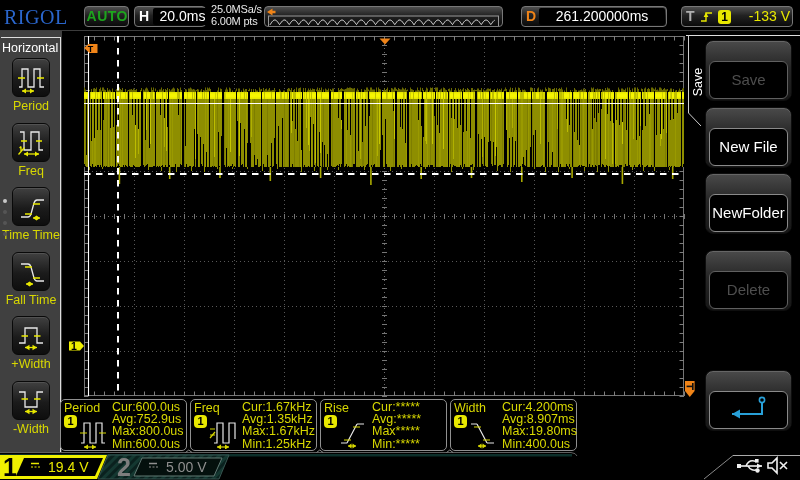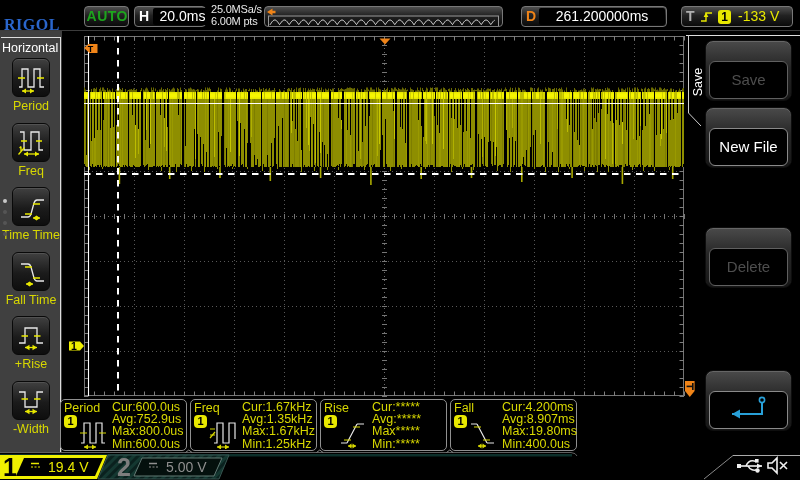--- a/index.html
+++ b/index.html
@@ -1,33 +1,33 @@
 <!DOCTYPE html>
 <html><head><meta charset="utf-8"><style>
 *{margin:0;padding:0;box-sizing:border-box}
 html,body{width:800px;height:480px;background:#000;overflow:hidden;
  font-family:"Liberation Sans",sans-serif;}
 .abs{position:absolute}
 
 #topbar{position:absolute;left:0;top:0;width:800px;height:31px;background:#000;border-bottom:1px solid #3c3c3c}
-#logo{position:absolute;left:4px;top:16px;font-family:"Liberation Serif",serif;font-weight:bold;font-size:16px;color:#2a66cc;letter-spacing:0.5px}
+#logo{position:absolute;left:4px;top:6px;font-family:"Liberation Serif",serif;font-weight:normal;font-size:20px;color:#2a66cc;letter-spacing:0.5px}
 .tbox{position:absolute;top:6px;height:21px;border:1px solid #787878;border-radius:4px;background:linear-gradient(#4e4e4e,#222 45%,#0a0a0a)}
 #autob{left:84px;width:45px;color:#1da41d;font-weight:bold;font-size:14px;text-align:right;line-height:19px;letter-spacing:.5px}
 #hbox{left:134px;width:72px}
 #hbox .h{position:absolute;left:4px;top:1px;color:#fff;font-weight:bold;font-size:14px}
 #hbox .in{position:absolute;left:18px;top:1px;width:59px;height:17px;background:#000;border-radius:2px;color:#fff;font-size:14px;text-align:center;line-height:17px}
 #srate{position:absolute;left:211px;top:4px;color:#e8e8e8;font-size:11px;line-height:11.5px;letter-spacing:-0.2px}
 #wbox{left:264px;width:239px}
 #dbox{left:521px;width:146px}
 #dbox .d{position:absolute;left:4px;top:1px;color:#f08418;font-weight:bold;font-size:14px}
 #dbox .in{position:absolute;left:17px;top:1px;width:126px;height:17px;background:#000;border-radius:2px;color:#fff;font-size:14px;text-align:center;line-height:17px}
 #tbox2{left:681px;width:112px}
 #tbox2 .t{position:absolute;left:4px;top:1px;color:#b0b0b0;font-weight:bold;font-size:14px}
 #tbox2 .one{position:absolute;left:36px;top:2.5px;width:13px;height:14px;background:#e8e800;border-radius:3px;color:#000;font-weight:bold;font-size:12px;text-align:center;line-height:14px}
-#tbox2 .v{position:absolute;left:56px;top:1px;width:52px;color:#e8e800;font-size:14px;text-align:left;line-height:17px}
+#tbox2 .v{position:absolute;left:56px;top:1px;width:52px;color:#e8e800;font-size:14px;text-align:right;line-height:17px}
 
 #lmenu{position:absolute;left:0;top:31px;width:62px;height:421px;background:#404040}
 #lmenu .title{position:absolute;left:2px;top:10px;width:58px;color:#fff;font-size:12.5px}
 #lmenu .tline{position:absolute;left:1px;top:6px;width:59px;height:1px;background:#ddd}
 #lmenu .rline{position:absolute;left:60px;top:6px;width:1px;height:415px;background:#ddd}
 .mbtn{position:absolute;left:12px;width:38px;height:39px;border-radius:6px;background:linear-gradient(#404040,#1b1b1b 55%,#0e0e0e);border:1px solid #090909;box-shadow:inset 0 1px 0 #525252}
 .mlab{position:absolute;left:0;width:62px;text-align:center;color:#d8d800;font-size:12.5px}
 .dot{position:absolute;left:3px;width:4px;height:4px;border-radius:2px;background:#555}
 
 #rmenu{position:absolute;left:686px;top:35px;width:114px;height:417px}
@@ -1390,21 +1390,21 @@
     </div>
 <div class="mlab" style="top:261.5px">Fall Time</div>
 <div class="mbtn" style="top:285px">
       <svg width="36" height="37" style="position:absolute;left:0.5px;top:0.5px">
         <path d="M5 25 L11 25 L11 10 L23 10 L23 25 L29 25" stroke="#e8e8e8" stroke-width="1.3" fill="none"></path>
         <path d="M7.5 18 L14 18 M20 18 L26.5 18" stroke="#e8e800" stroke-width="1.3" fill="none"></path>
         <path d="M11 29.5 L23 29.5" stroke="#e8e800" stroke-width="1.3" fill="none"></path>
         <path d="M11 29.5 l4.5 -2.8 l0 5.6 Z M23 29.5 l-4.5 -2.8 l0 5.6 Z" fill="#e8e800" stroke="none"></path>
       </svg>
     </div>
-<div class="mlab" style="top:326px">+Rise</div>
+<div class="mlab" style="top:326px">+Width</div>
 <div class="mbtn" style="top:349.5px">
       <svg width="36" height="37" style="position:absolute;left:0.5px;top:0.5px">
         <path d="M5 10 L11 10 L11 25 L23 25 L23 10 L29 10" stroke="#e8e8e8" stroke-width="1.3" fill="none"></path>
         <path d="M7.5 17 L14 17 M20 17 L26.5 17" stroke="#e8e800" stroke-width="1.3" fill="none"></path>
         <path d="M11 29.5 L23 29.5" stroke="#e8e800" stroke-width="1.3" fill="none"></path>
         <path d="M11 29.5 l4.5 -2.8 l0 5.6 Z M23 29.5 l-4.5 -2.8 l0 5.6 Z" fill="#e8e800" stroke="none"></path>
       </svg>
     </div>
 <div class="mlab" style="top:390.5px">-Width</div>
 <div class="dot" style="top:168px;background:#c8c8c8"></div>
@@ -1418,21 +1418,24 @@
  <svg width="20" height="100" style="position:absolute;left:0;top:0">
   <path d="M2.5 0 L2.5 78 L15 91" fill="none" stroke="#cfcfcf" stroke-width="1"></path>
  </svg>
  <div id="savetab">Save</div>
  <div class="obtn" style="top:5px">
       <div class="ibtn dis">Save</div>
     </div>
 <div class="obtn" style="top:71.5px">
       <div class="ibtn">New File</div>
     </div>
-<div class="obtn" style="top:192px">
+<div class="obtn" style="top:138px">
+      <div class="ibtn">NewFolder</div>
+    </div>
+<div class="obtn" style="top:215px">
       <div class="ibtn dis">Delete</div>
     </div>
 <div class="obtn" style="top:335px">
       <div class="ibtn">
         <svg width="79" height="36" style="position:absolute;left:0;top:0">
           <path d="M22 22 L52 22 L52 10" fill="none" stroke="#28a0d8" stroke-width="2"></path>
           <path d="M22 22 l8 -4.5 l0 9 Z" fill="#28a0d8"></path>
           <circle cx="52" cy="8" r="2.6" fill="none" stroke="#28a0d8" stroke-width="1.6"></circle>
         </svg>
       </div>
@@ -1476,21 +1479,21 @@
       <path d="M5 23 L12 23 M14 10 L21 10" stroke="#d8d800" stroke-width="1.2" fill="none"></path>
       <path d="M9 29 L17 29" stroke="#d8d800" stroke-width="1.2" fill="none"></path>
       <path d="M9 29 l3.5 -2.4 l0 4.8 Z M17 29 l-3.5 -2.4 l0 4.8 Z" fill="#d8d800" stroke="none"></path>
     </svg>
  <div class="col">Cur:*****
 Avg:*****
 Max*****
 Min:*****</div>
   </div>
 <div class="mpanel" style="left:450px">
- <div class="ti">Fall</div>
+ <div class="ti">Width</div>
     <div class="bd">1</div>
  <svg width="28" height="32" style="position:absolute;left:18px;top:17px">
       <path d="M2 7 L8 7 M8 7 L18 26 M18 26 L25 26" stroke="#e8e8e8" stroke-width="1.2" fill="none"></path>
       <path d="M5 10 L12 10 M14 23 L21 23" stroke="#d8d800" stroke-width="1.2" fill="none"></path>
       <path d="M9 29 L17 29" stroke="#d8d800" stroke-width="1.2" fill="none"></path>
       <path d="M9 29 l3.5 -2.4 l0 4.8 Z M17 29 l-3.5 -2.4 l0 4.8 Z" fill="#d8d800" stroke="none"></path>
     </svg>
  <div class="col">Cur:4.200ms
 Avg:8.907ms
 Max:19.80ms

